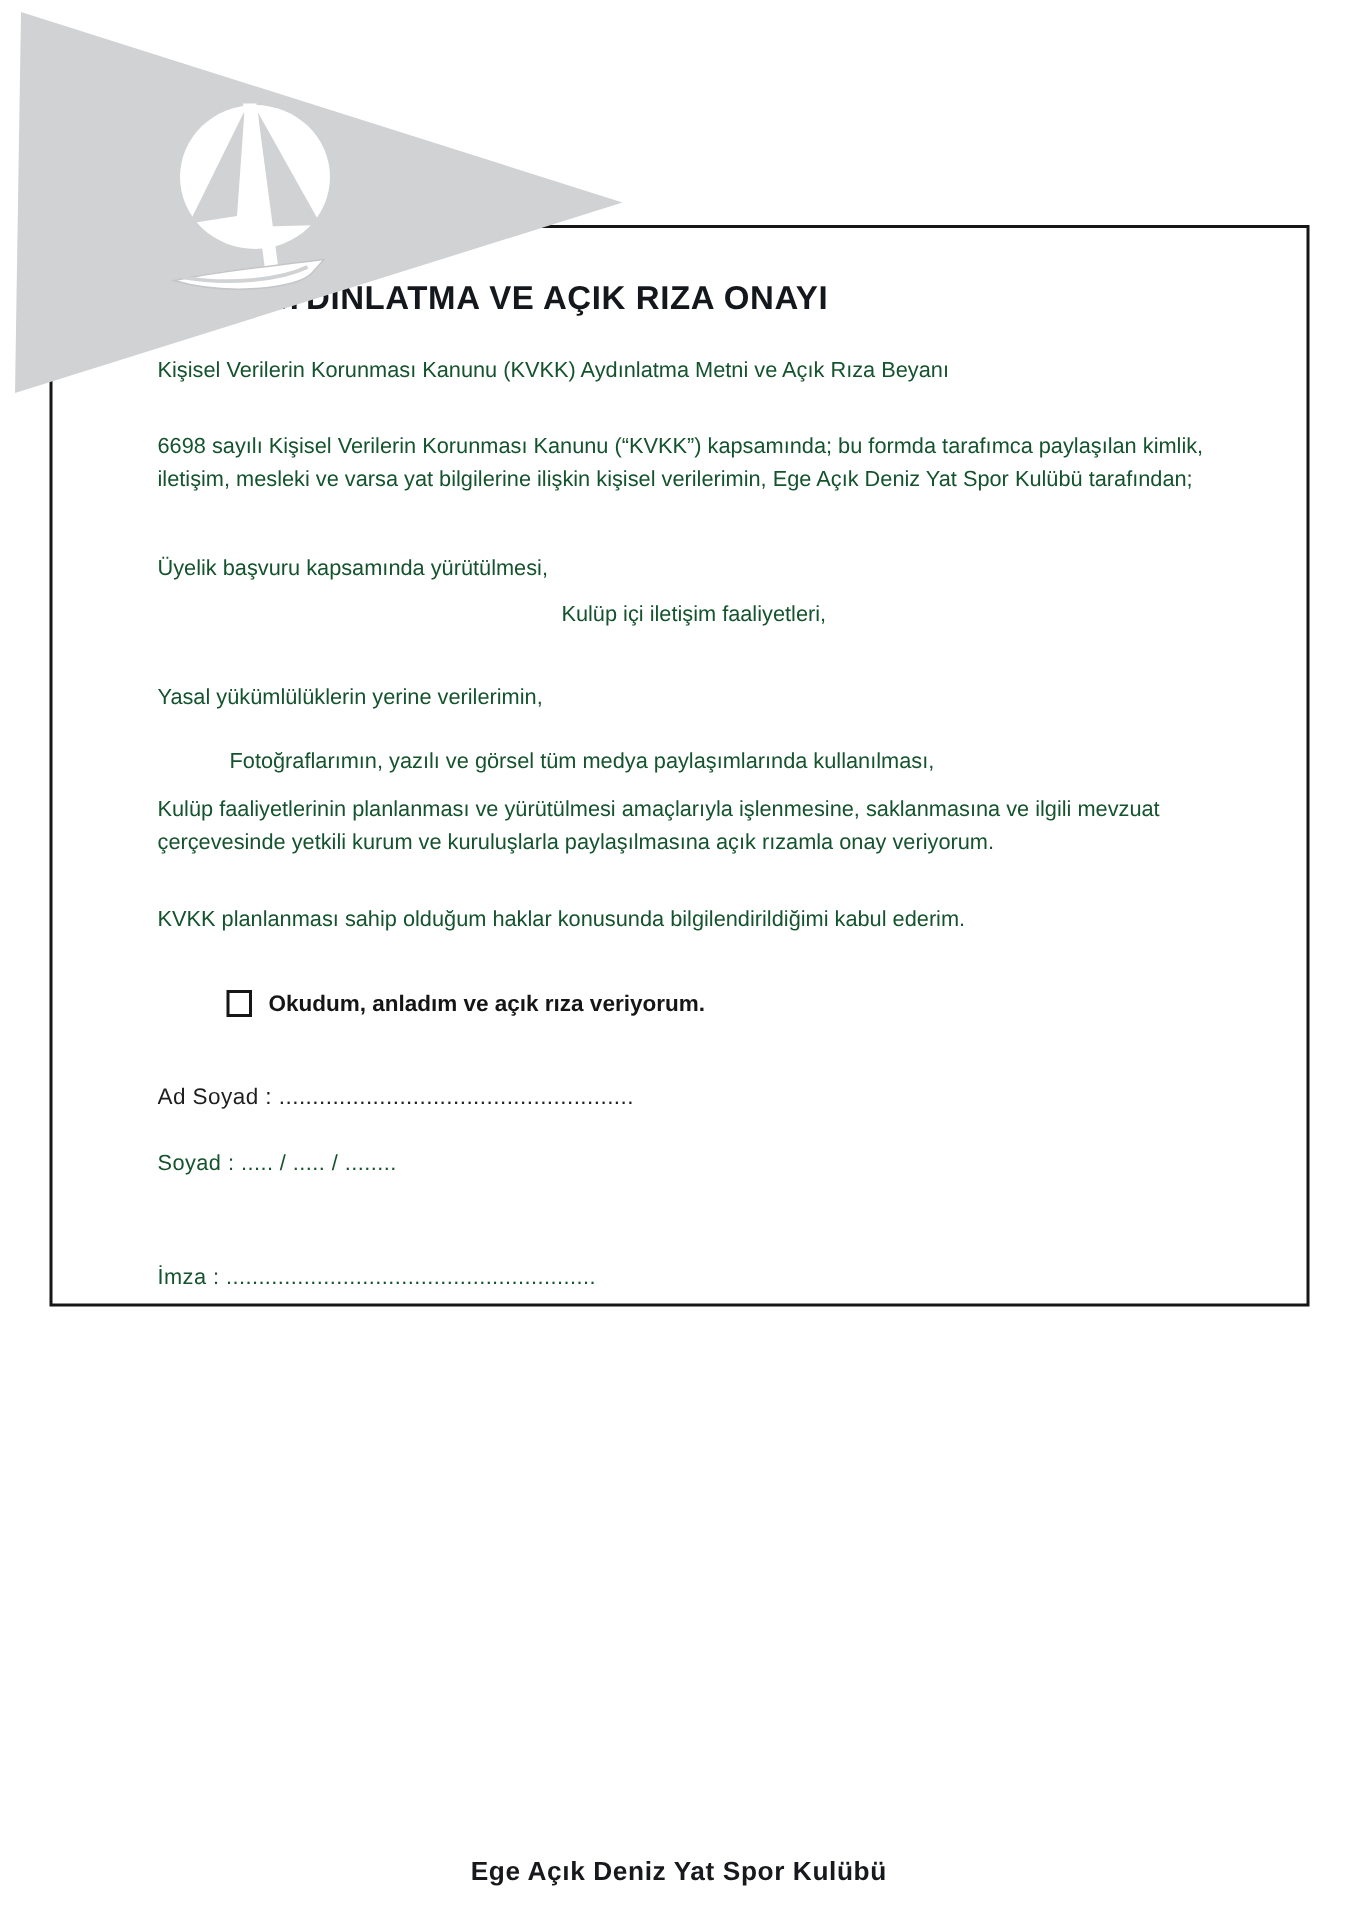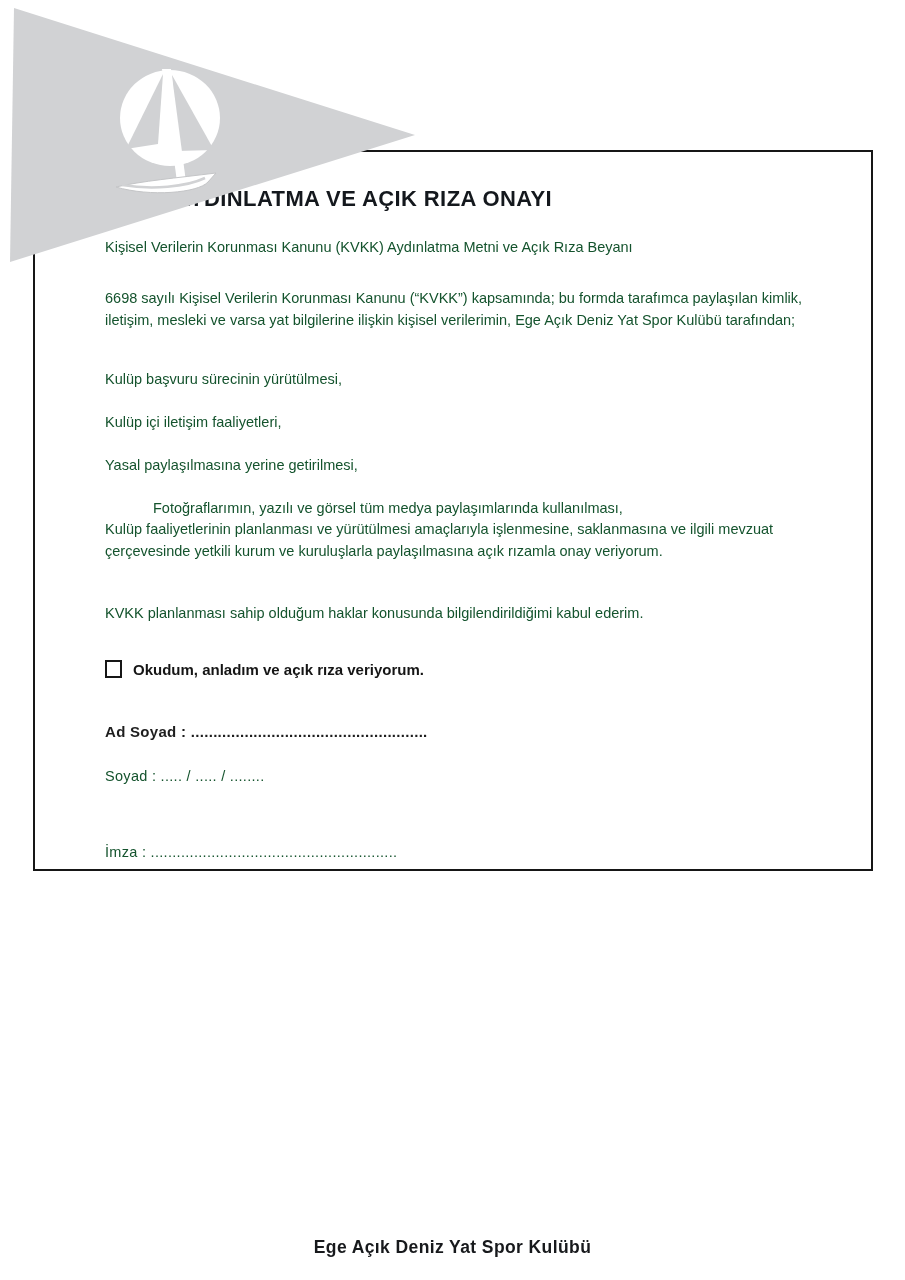--- a/index.html
+++ b/index.html
@@ -27,37 +27,37 @@
     top: 34px;
     font-size: 22px;
     font-weight: bold;
     letter-spacing: 0.4px;
     color: #14181d;
   }
   .body-text { font-size: 14.5px; line-height: 21.5px; color: #14532d; }
   .form-subtitle   { top: 85px; }
   .intro-paragraph { top: 136px; }
   .purpose-0 { top: 217px; }
-  .purpose-1 { top: 260px; }
+  .purpose-1 { top: 248px; text-align: center; }
   .purpose-2 { top: 303px; }
   .purpose-3 { top: 346px; margin-left: 48px; }
-  .consent-paragraph { top: 367px; }
+  .consent-paragraph { top: 378px; }
   .ack-paragraph     { top: 451px; }
-  .checkbox-row { top: 508px; display: flex; align-items: center; }
+  .checkbox-row { top: 508px; display: flex; align-items: center; margin-left: 46px; }
   .checkbox {
     display: inline-block;
     width: 17px; height: 18px;
     border: 2px solid #161616;
     background: #ffffff;
     margin-right: 11px;
     flex: 0 0 auto;
   }
   .checkbox-label { font-size: 15px; font-weight: bold; color: #151515; }
   .field-row { font-size: 14.5px; letter-spacing: 0.3px; white-space: nowrap; overflow: hidden; }
-  .field-name { top: 571px; font-weight: bold; font-size: 15px; }
+  .field-name { top: 571px; font-weight: normal; font-size: 15px; }
   .field-date { top: 614px; }
   .field-sign { top: 690px; }
 
   .pennant-wrap { position: absolute; left: 240px; top: 905px; width: 430px; height: 270px; }
   .pennant-svg { position: absolute; left: 0; top: 0; }
   .pennant-vtext {
     position: absolute;
     left: 264px;
     writing-mode: vertical-lr;
     text-orientation: upright;
@@ -98,23 +98,23 @@
 </head>
 <body>
 
 <div class="page">
 
   <div class="form-box">
     <div class="form-title">KVKK AYDINLATMA VE AÇIK RIZA ONAYI</div>
     <div class="body-text form-subtitle">Kişisel Verilerin Korunması Kanunu (KVKK) Aydınlatma Metni ve Açık Rıza Beyanı</div>
     <div class="body-text intro-paragraph">6698 sayılı Kişisel Verilerin Korunması Kanunu (“KVKK”) kapsamında; bu formda tarafımca paylaşılan kimlik, iletişim, mesleki ve varsa yat bilgilerine ilişkin kişisel verilerimin, Ege Açık Deniz Yat Spor Kulübü tarafından;</div>
 
-    <div class="body-text purpose-0">Kulüp başvuru sürecinin yürütülmesi,</div>
+    <div class="body-text purpose-0">Üyelik başvuru kapsamında yürütülmesi,</div>
     <div class="body-text purpose-1">Kulüp içi iletişim faaliyetleri,</div>
-    <div class="body-text purpose-2">Yasal paylaşılmasına yerine getirilmesi,</div>
+    <div class="body-text purpose-2">Yasal yükümlülüklerin yerine verilerimin,</div>
     <div class="body-text purpose-3">Fotoğraflarımın, yazılı ve görsel tüm medya paylaşımlarında kullanılması,</div>
 
     <div class="body-text consent-paragraph">Kulüp faaliyetlerinin planlanması ve yürütülmesi amaçlarıyla işlenmesine, saklanmasına ve ilgili mevzuat çerçevesinde yetkili kurum ve kuruluşlarla paylaşılmasına açık rızamla onay veriyorum.</div>
     <div class="body-text ack-paragraph">KVKK planlanması sahip olduğum haklar konusunda bilgilendirildiğimi kabul ederim.</div>
 
     <div class="checkbox-row">
       <span class="checkbox"></span>
       <span class="checkbox-label">Okudum, anladım ve açık rıza veriyorum.</span>
     </div>
 

